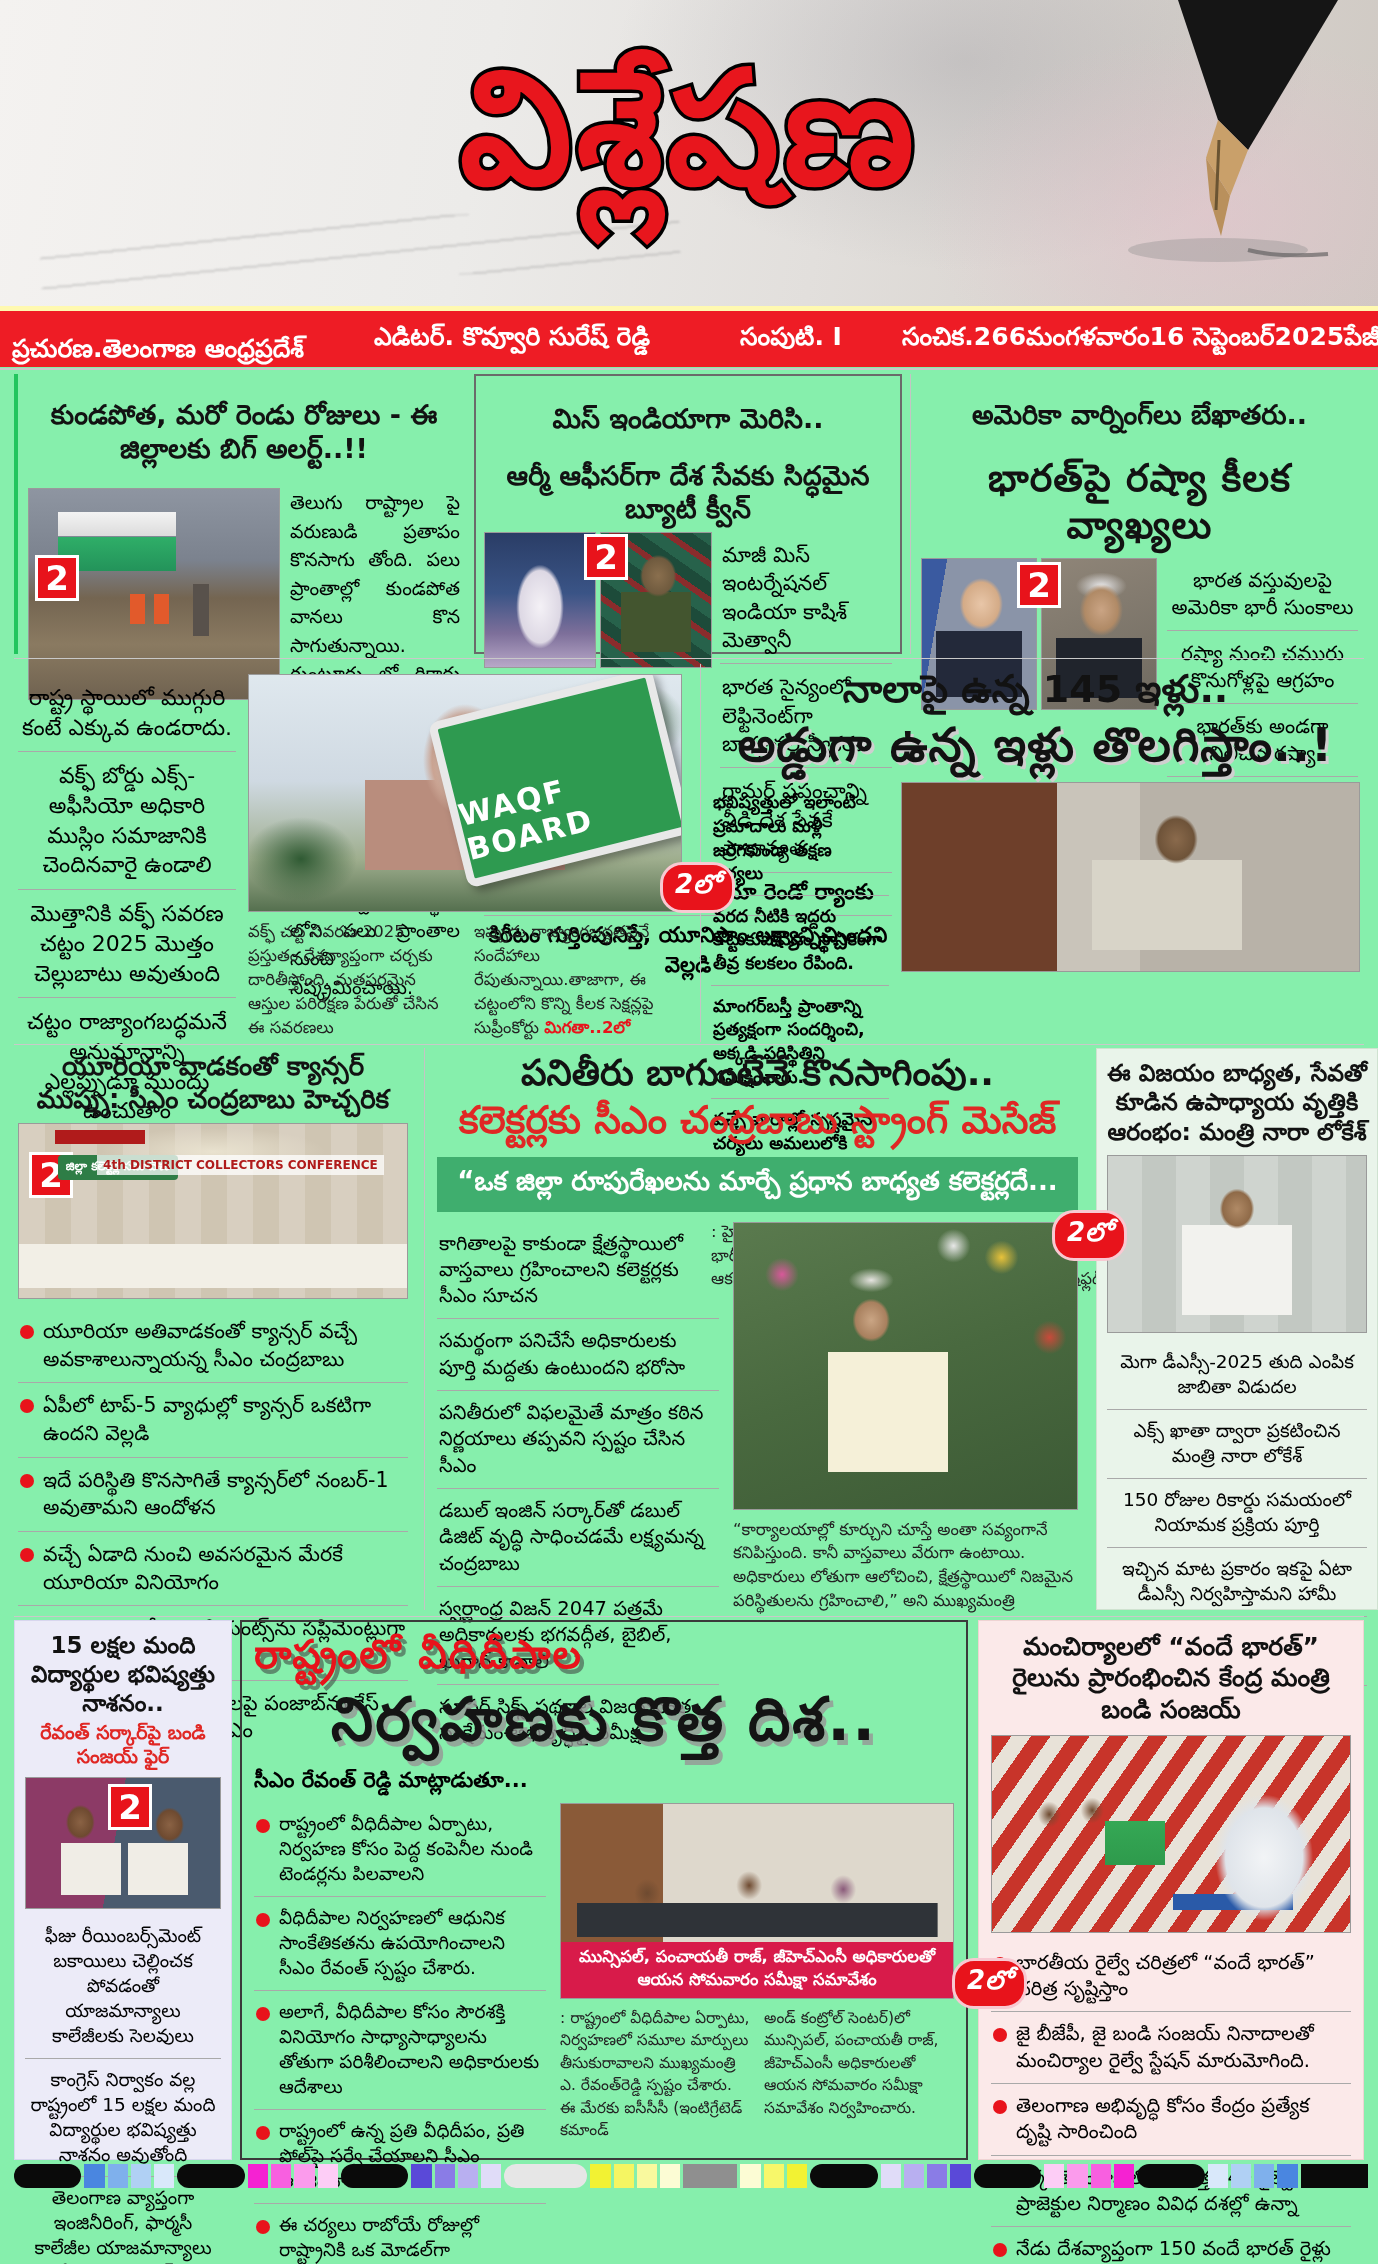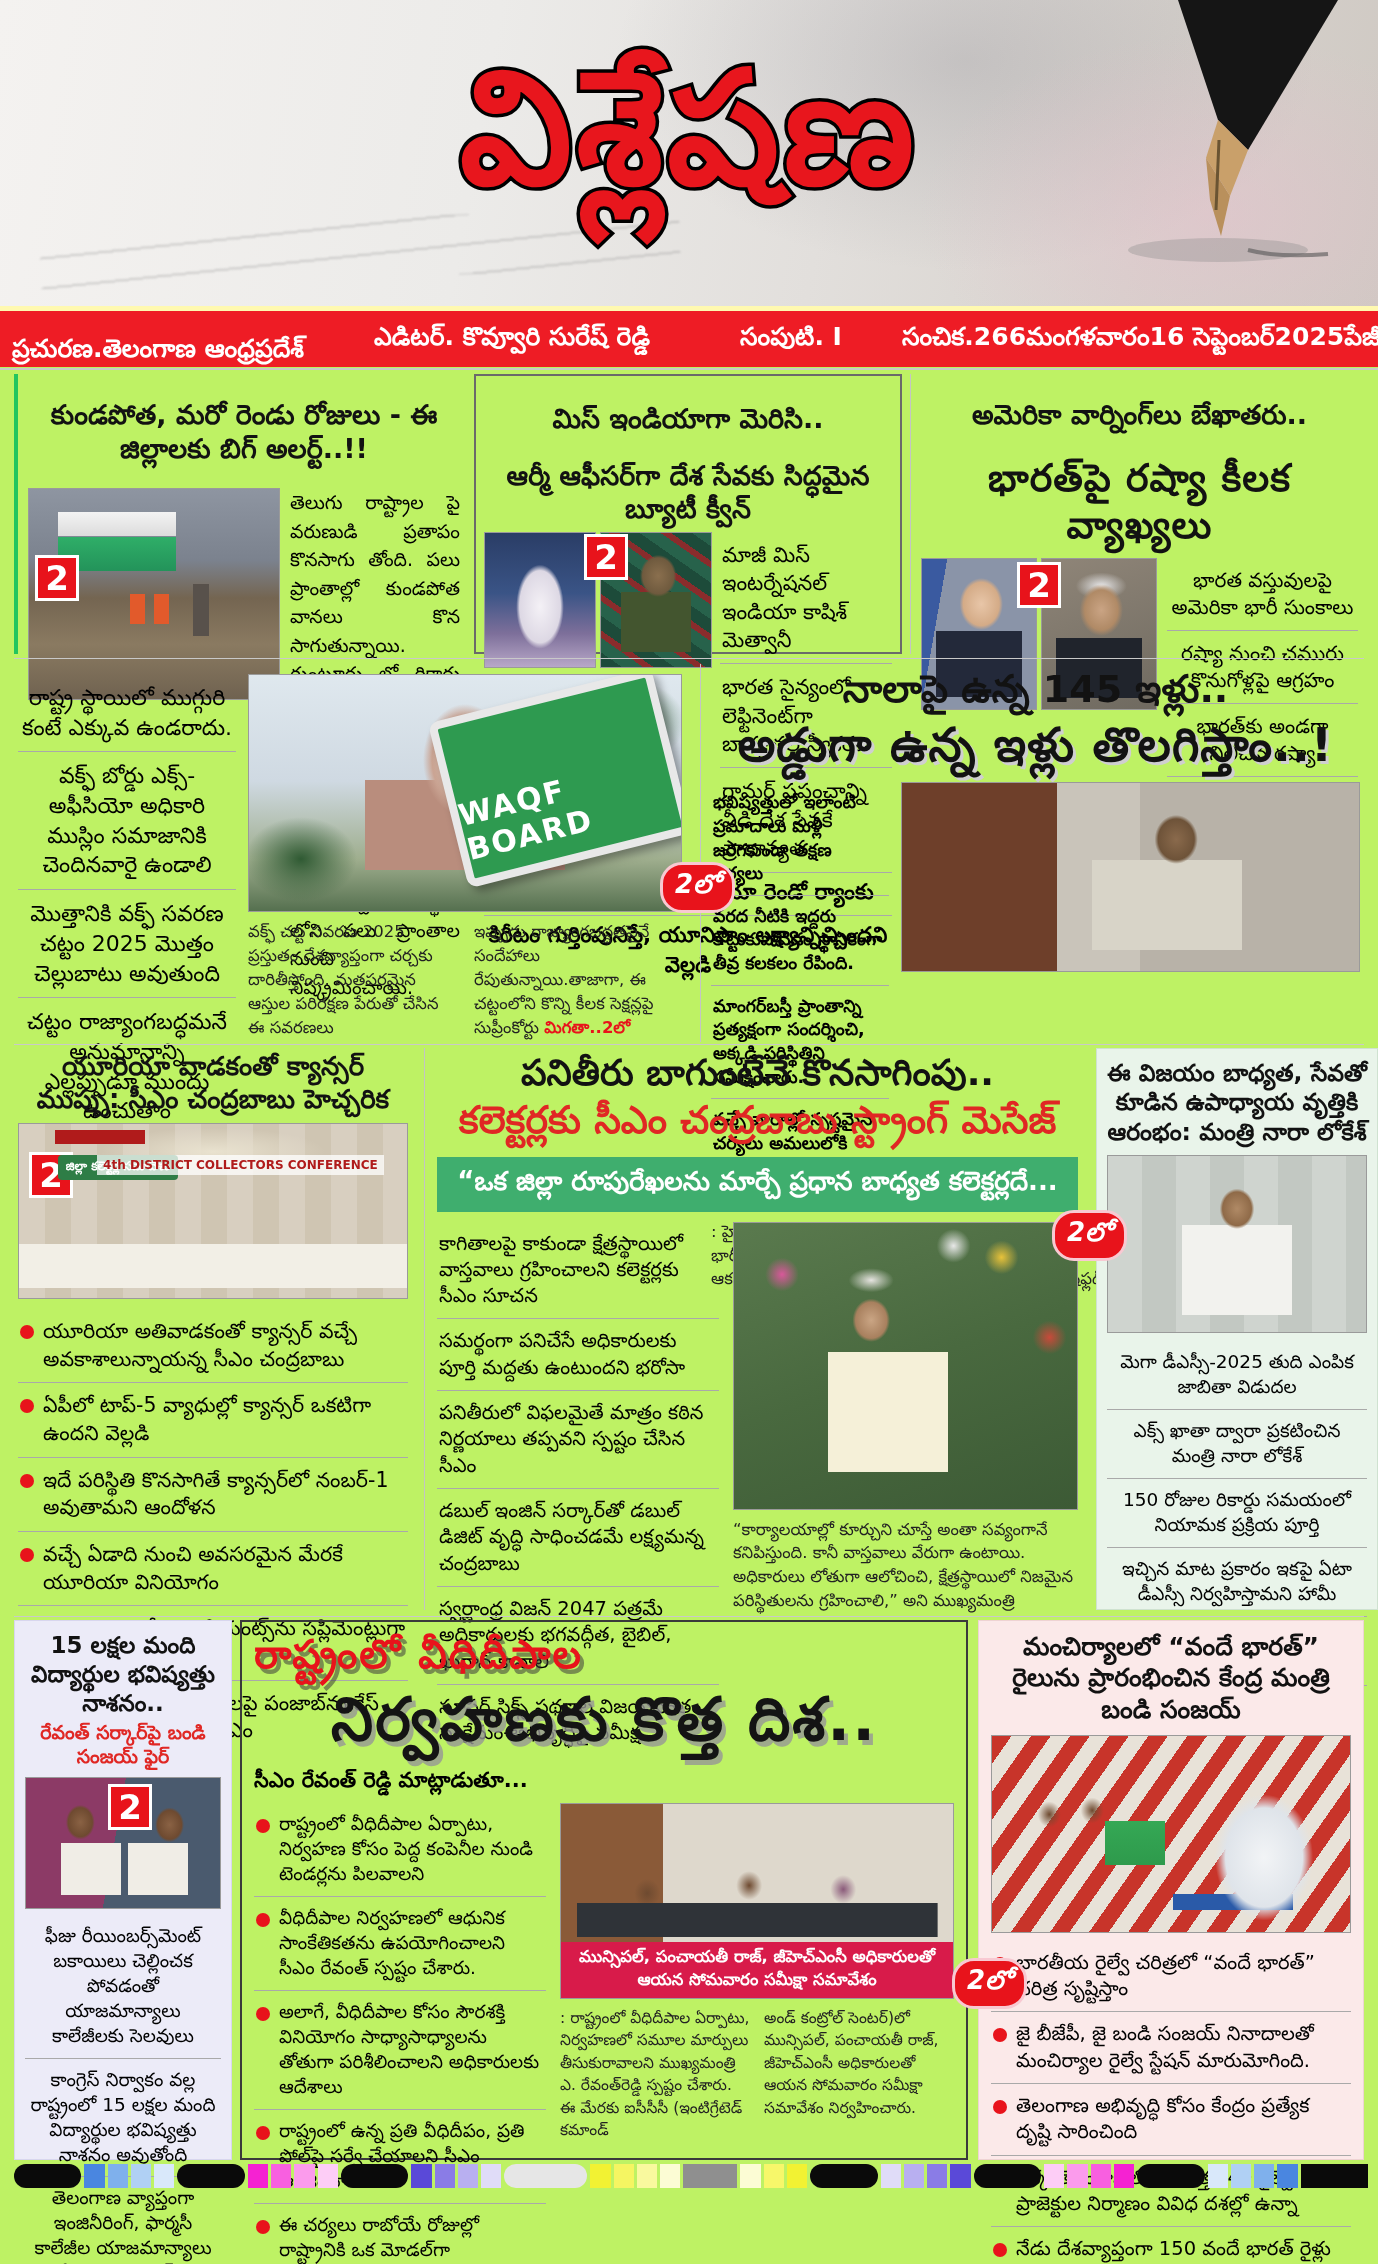--- a/index.html
+++ b/index.html
@@ -1,17 +1,17 @@
 <!DOCTYPE html>
 <html><head>
 <meta charset="utf-8">
 <style>
   html,body{margin:0;padding:0;background:#ffffff;}
   body{font-family:"DejaVu Sans","Liberation Sans",sans-serif;}
-  .page{position:relative;width:1378px;height:2264px;background:#bef264;overflow:hidden;}
+  .page{position:relative;width:1378px;height:2264px;background:#86efac;overflow:hidden;}
 
   
   .masthead{position:absolute;left:0;top:0;width:1378px;height:306px;overflow:hidden;
     background:
       radial-gradient(420px 260px at 88% 70%, rgba(233,190,205,.45), transparent 70%),
       radial-gradient(500px 300px at 70% 20%, rgba(120,120,130,.25), transparent 70%),
       linear-gradient(100deg,#f4f2f0 0%,#ecebe9 35%,#e2dfdc 60%,#d7d2cd 82%,#cfc9c3 100%);}
   .masthead svg{position:absolute;right:0;top:0;}
   .masthead-title{position:absolute;left:0;top:18px;width:100%;text-align:center;
     font-size:158px;line-height:1.4;font-weight:bold;color:#e8161d;

